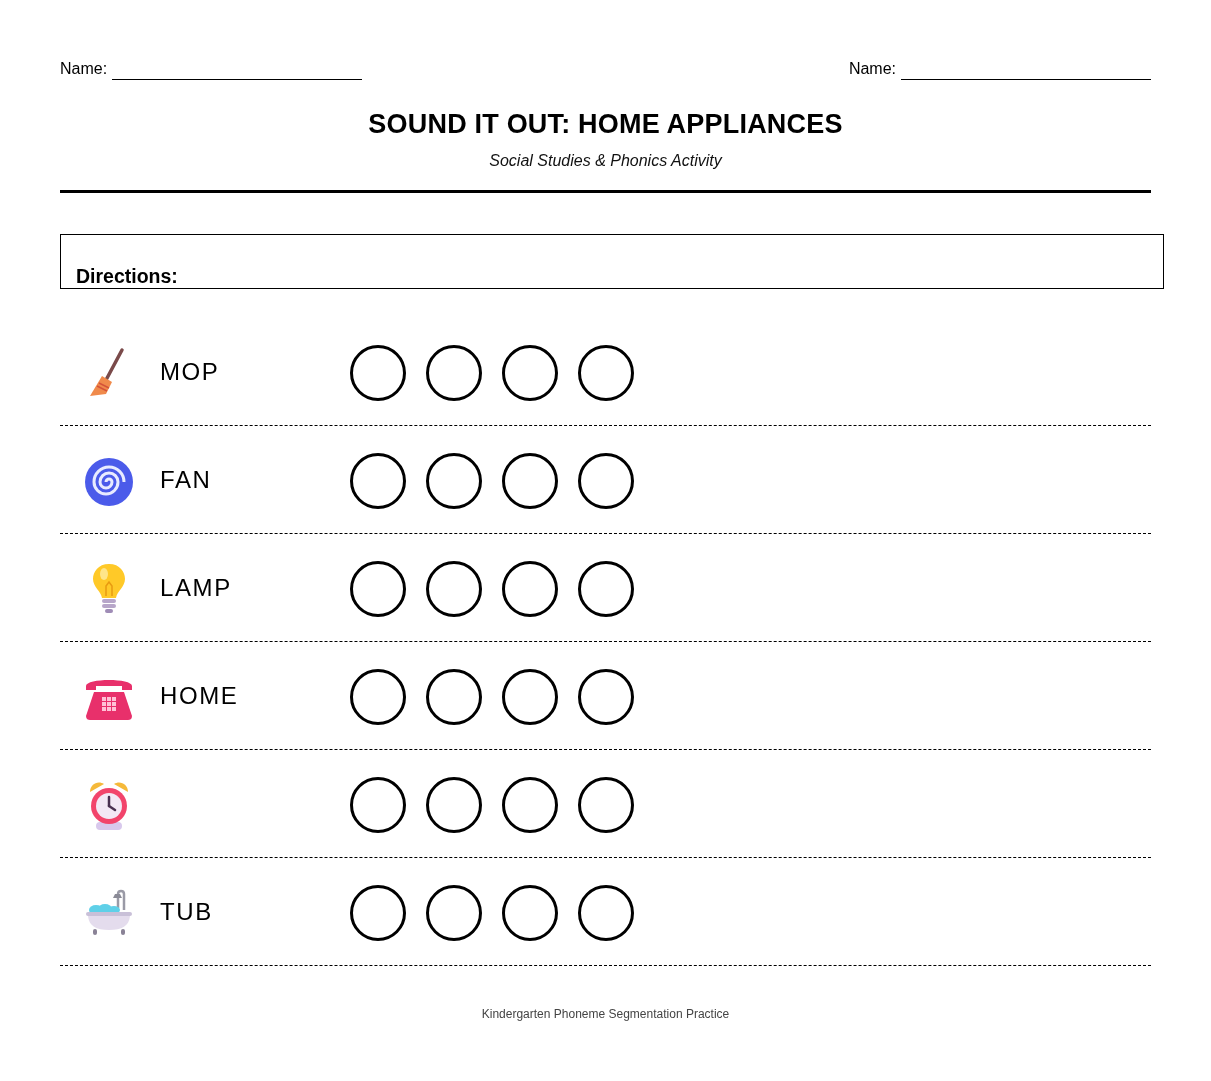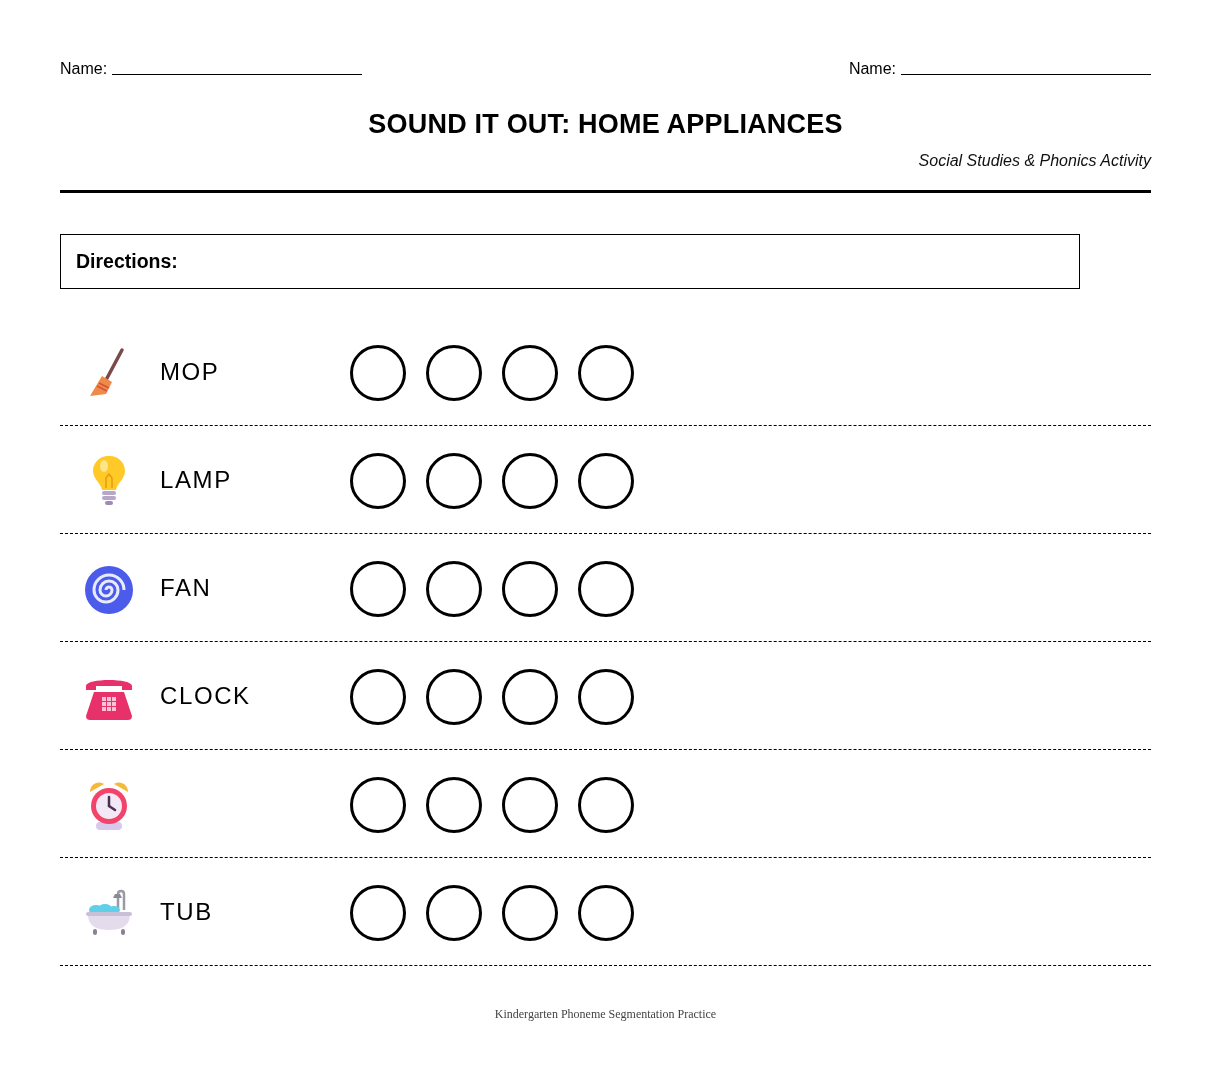--- a/index.html
+++ b/index.html
@@ -2,49 +2,49 @@
 <html><head>
   <meta charset="utf-8">
   <style>
     * { box-sizing: border-box; margin: 0; padding: 0; }
     html, body { width: 1211px; height: 1081px; background: #ffffff; }
     body { font-family: "Liberation Sans", sans-serif; color: #000; position: relative; }
 
     .page { position: absolute; left: 60px; top: 0; width: 1091px; }
 
     .header-row { position: absolute; top: 58px; left: 0; width: 1091px; height: 22px; font-size: 16px; }
-    .field { position: absolute; top: 0; display: flex; }
+    .field { position: absolute; top: 0; display: flex; align-items: flex-end; }
     .field.name { left: 0; }
     .field.date { right: 0; }
     .field-label { line-height: 22px; }
     .field-line { border-bottom: 1px solid #000; height: 17px; margin-left: 5px; }
     .field.name .field-line { width: 250px; }
     .field.date .field-line { width: 250px; }
 
     .title { position: absolute; top: 109px; left: 0; width: 1091px; text-align: center;
       font-size: 27px; font-weight: bold; letter-spacing: 0.2px; }
-    .subtitle { position: absolute; top: 152px; left: 0; width: 1091px; text-align: right;
+    .subtitle { position: absolute; top: 152px; left: 0; width: 1091px; text-align: center;
       font-size: 16px; font-style: italic; color: #111; }
     .rule { position: absolute; top: 190px; left: 0; width: 1091px; height: 3px; background: #000; }
 
-    .directions { position: absolute; top: 234px; left: 0; width: 1020px; height: 55px;
-      border: 1px solid #000; padding: 0 15px; display: flex; align-items: center; font-size: 19.5px; }
+    .directions { position: absolute; top: 234px; left: 0; width: 1104px; height: 55px;
+      border: 1px solid #000; padding: 0 15px; display: flex; align-items: flex-end; font-size: 19.5px; }
     .directions b { font-weight: bold; margin-right: 6px; }
 
     .rows { position: absolute; top: 318px; left: 0; width: 1091px; }
     .row { position: relative; height: 108px; border-bottom: 1px dashed #000; }
     .row .icon { position: absolute; left: 22px; top: 28px; width: 54px; height: 54px;
       display: flex; align-items: center; justify-content: center; }
     .row .word { position: absolute; left: 100px; top: 0; height: 108px; display: flex; align-items: center;
       font-size: 24px; font-weight: normal; letter-spacing: 1.6px; }
     .circles { position: absolute; left: 290px; top: 27px; display: flex; gap: 20px; }
     .circle { width: 56px; height: 56px; border: 3px solid #000; border-radius: 50%; background: #fff; cursor: pointer; }
 
     .footer { position: absolute; top: 1007px; left: 0; width: 1211px; text-align: center;
-      font-size: 12px; color: #444; font-family: Liberation Serif, serif; }
+      font-size: 12px; color: #444; }
   </style>
 </head>
 <body>
 
 <div class="page">
 
   <div class="header-row">
     <div class="field name">
       <span class="field-label">Name:</span>
       <span class="field-line"></span>
@@ -79,45 +79,45 @@
         <div class="circle"></div>
         <div class="circle"></div>
         <div class="circle"></div>
         <div class="circle"></div>
       </div>
     </div>
 
     <div class="row">
       <span class="icon">
         <svg width="54" height="54" viewBox="0 0 54 54">
-          <path d="M27 2 C16 2 11 10 11 17 C11 25 19 29 20 36 L34 36 C35 29 43 25 43 17 C43 10 38 2 27 2 Z" fill="#ffc928"></path>
-          <ellipse cx="22" cy="12" rx="4" ry="6" fill="#ffe58a"></ellipse>
-          <path d="M24 34 L24 24 L27 20 L30 24 L30 34" fill="none" stroke="#e89a10" stroke-width="1.5"></path>
-          <rect x="20" y="37" width="14" height="4" rx="2" fill="#b7a6c9"></rect>
-          <rect x="20" y="42" width="14" height="4" rx="2" fill="#b7a6c9"></rect>
-          <rect x="23" y="47" width="8" height="4" rx="2" fill="#9f8cb6"></rect>
+          <circle cx="27" cy="28" r="24" fill="#4b5bea"></circle>
+          <path d="M27 28 m-3 0 a3 3 0 1 1 6 0 a6 6 0 1 1 -12 0 a9 9 0 1 1 18 0 a12 12 0 1 1 -24 0 a15 15 0 1 1 30 0" fill="none" stroke="#e8ebff" stroke-width="3"></path>
         </svg>
       </span>
-      <span class="word">LAMP</span>
+      <span class="word">FAN</span>
       <div class="circles">
         <div class="circle"></div>
         <div class="circle"></div>
         <div class="circle"></div>
         <div class="circle"></div>
       </div>
     </div>
 
     <div class="row">
       <span class="icon">
         <svg width="54" height="54" viewBox="0 0 54 54">
-          <circle cx="27" cy="28" r="24" fill="#4b5bea"></circle>
-          <path d="M27 28 m-3 0 a3 3 0 1 1 6 0 a6 6 0 1 1 -12 0 a9 9 0 1 1 18 0 a12 12 0 1 1 -24 0 a15 15 0 1 1 30 0" fill="none" stroke="#e8ebff" stroke-width="3"></path>
+          <path d="M27 2 C16 2 11 10 11 17 C11 25 19 29 20 36 L34 36 C35 29 43 25 43 17 C43 10 38 2 27 2 Z" fill="#ffc928"></path>
+          <ellipse cx="22" cy="12" rx="4" ry="6" fill="#ffe58a"></ellipse>
+          <path d="M24 34 L24 24 L27 20 L30 24 L30 34" fill="none" stroke="#e89a10" stroke-width="1.5"></path>
+          <rect x="20" y="37" width="14" height="4" rx="2" fill="#b7a6c9"></rect>
+          <rect x="20" y="42" width="14" height="4" rx="2" fill="#b7a6c9"></rect>
+          <rect x="23" y="47" width="8" height="4" rx="2" fill="#9f8cb6"></rect>
         </svg>
       </span>
-      <span class="word">FAN</span>
+      <span class="word">LAMP</span>
       <div class="circles">
         <div class="circle"></div>
         <div class="circle"></div>
         <div class="circle"></div>
         <div class="circle"></div>
       </div>
     </div>
 
     <div class="row">
       <span class="icon">
@@ -130,21 +130,21 @@
               <rect x="30" y="27" width="4" height="4"></rect>
             <rect x="20" y="32" width="4" height="4"></rect>
               <rect x="25" y="32" width="4" height="4"></rect>
               <rect x="30" y="32" width="4" height="4"></rect>
             <rect x="20" y="37" width="4" height="4"></rect>
               <rect x="25" y="37" width="4" height="4"></rect>
               <rect x="30" y="37" width="4" height="4"></rect>
           </g>
         </svg>
       </span>
-      <span class="word">CLOCK</span>
+      <span class="word">HOME</span>
       <div class="circles">
         <div class="circle"></div>
         <div class="circle"></div>
         <div class="circle"></div>
         <div class="circle"></div>
       </div>
     </div>
 
     <div class="row">
       <span class="icon">

